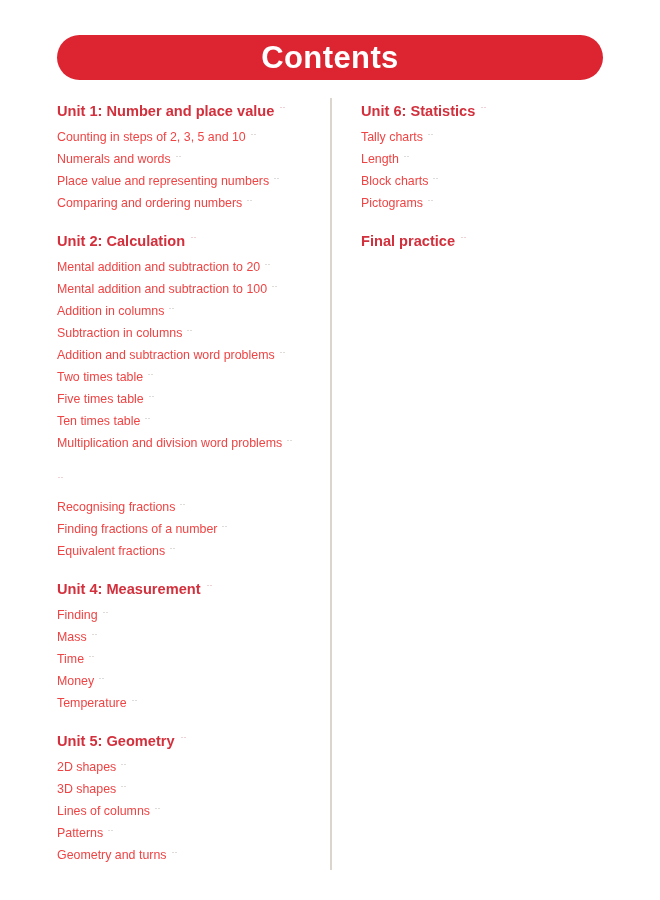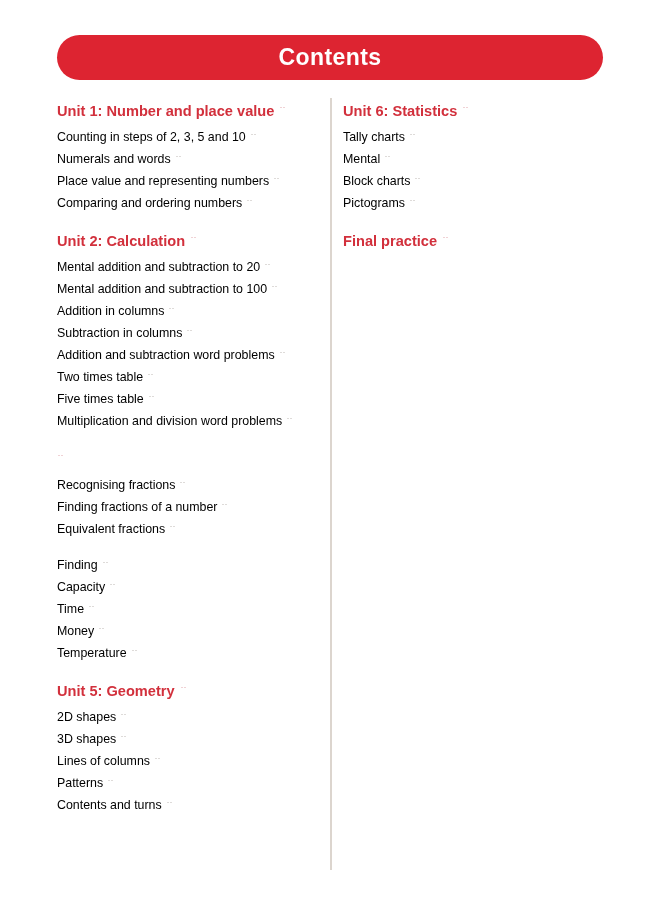--- a/index.html
+++ b/index.html
@@ -30,39 +30,39 @@
     width: 546px;
     height: 45px;
     background: #DD2431;
     border-radius: 23px;
     display: flex;
     align-items: center;
     justify-content: center;
   }
   .header-title {
     color: #ffffff;
-    font-size: 23px;
+    font-size: 31px;
     font-weight: bold;
     letter-spacing: 0.4px;
   }
 
   
   .columns {
     position: absolute;
     left: 0;
     top: 98px;
     width: 660px;
     height: 790px;
   }
   .col {
     position: absolute;
     top: 0;
   }
   .col-left  { left: 57px;  width: 256px; }
-  .col-right { left: 343px; width: 256px; }
+  .col-right { left: 361px; width: 256px; }
 
   .divider {
     position: absolute;
     left: 330px;
     top: 98px;
     width: 2px;
     height: 772px;
     background: #DCD5CE;
   }
 
@@ -75,21 +75,21 @@
     align-items: center;
     width: 100%;
     height: 22px;
     line-height: 22px;
     white-space: nowrap;
   }
 
   .entry .label {
     flex: 0 0 auto;
     font-size: 12.4px;
-    color: #000000;
+    color: #ef4444;
     padding-right: 4px;
   }
   .entry .dots {
     flex: 1 1 auto;
     min-width: 6px;
     height: 1px;
     margin-bottom: 5px;
     background-image: linear-gradient(to right, #bdb7b2 38%, rgba(0,0,0,0) 0%);
     background-position: bottom;
     background-size: 3px 1px;
@@ -204,20 +204,25 @@
             <span class="label">Two times table</span>
             <span class="dots"></span>
             <span class="page">22</span>
           </div>
           <div class="entry">
             <span class="label">Five times table</span>
             <span class="dots"></span>
             <span class="page">24</span>
           </div>
           <div class="entry">
+            <span class="label">Ten times table</span>
+            <span class="dots"></span>
+            <span class="page">26</span>
+          </div>
+          <div class="entry">
             <span class="label">Multiplication and division word problems</span>
             <span class="dots"></span>
             <span class="page">28</span>
           </div>
         </div>
         <div class="section">
           <div class="entry heading">
             <span class="dots"></span>
             <span class="page">30</span>
           </div>
@@ -231,29 +236,34 @@
             <span class="dots"></span>
             <span class="page">32</span>
           </div>
           <div class="entry">
             <span class="label">Equivalent fractions</span>
             <span class="dots"></span>
             <span class="page">34</span>
           </div>
         </div>
         <div class="section">
+          <div class="entry heading">
+            <span class="label">Unit 4: Measurement</span>
+            <span class="dots"></span>
+            <span class="page">36</span>
+          </div>
           <div class="entry">
             <span class="label">Finding</span>
             <span class="dots"></span>
             <span class="page">36</span>
           </div>
           <div class="entry">
-            <span class="label">Capacity</span>
-            <span class="dots"></span>
-            <span class="page">40</span>
+            <span class="label">Mass</span>
+            <span class="dots"></span>
+            <span class="page">38</span>
           </div>
           <div class="entry">
             <span class="label">Time</span>
             <span class="dots"></span>
             <span class="page">42</span>
           </div>
           <div class="entry">
             <span class="label">Money</span>
             <span class="dots"></span>
             <span class="page">44</span>
@@ -284,40 +294,40 @@
             <span class="label">Lines of columns</span>
             <span class="dots"></span>
             <span class="page">52</span>
           </div>
           <div class="entry">
             <span class="label">Patterns</span>
             <span class="dots"></span>
             <span class="page">54</span>
           </div>
           <div class="entry">
-            <span class="label">Contents and turns</span>
+            <span class="label">Geometry and turns</span>
             <span class="dots"></span>
             <span class="page">56</span>
           </div>
         </div>
       </div>
     <div class="col col-right" id="col-right">
         <div class="section">
           <div class="entry heading">
             <span class="label">Unit 6: Statistics</span>
             <span class="dots"></span>
             <span class="page">58</span>
           </div>
           <div class="entry">
             <span class="label">Tally charts</span>
             <span class="dots"></span>
             <span class="page">58</span>
           </div>
           <div class="entry">
-            <span class="label">Mental</span>
+            <span class="label">Length</span>
             <span class="dots"></span>
             <span class="page">60</span>
           </div>
           <div class="entry">
             <span class="label">Block charts</span>
             <span class="dots"></span>
             <span class="page">62</span>
           </div>
           <div class="entry">
             <span class="label">Pictograms</span>

